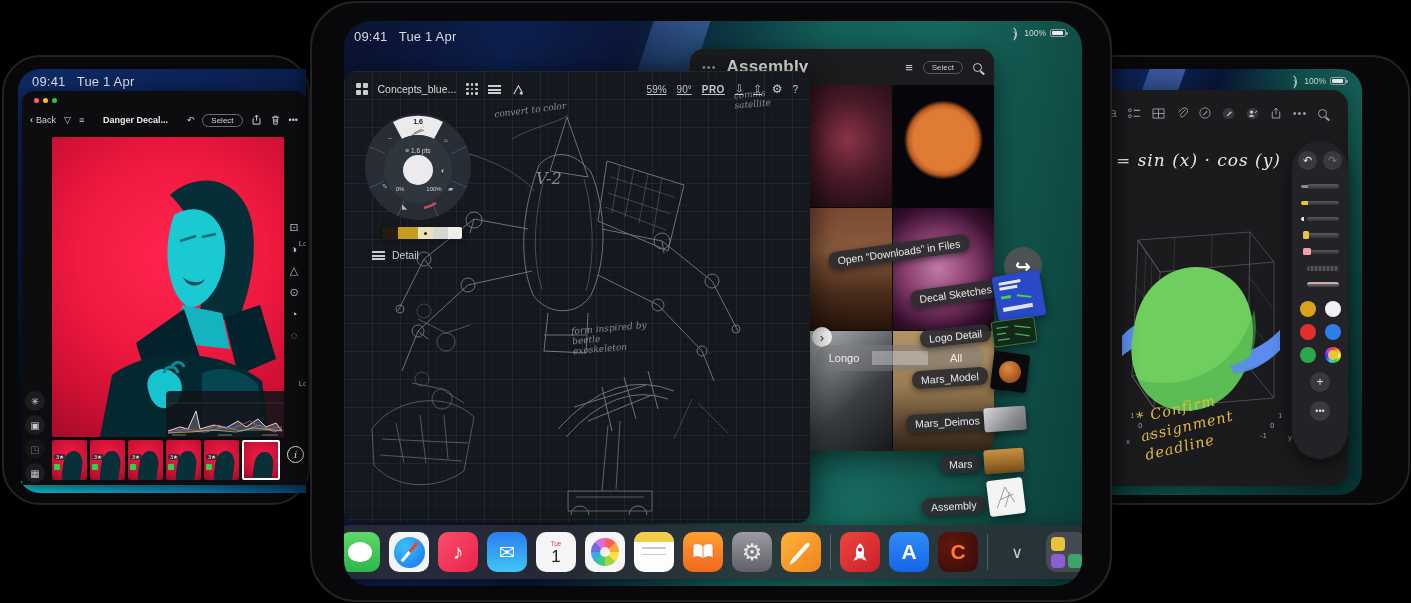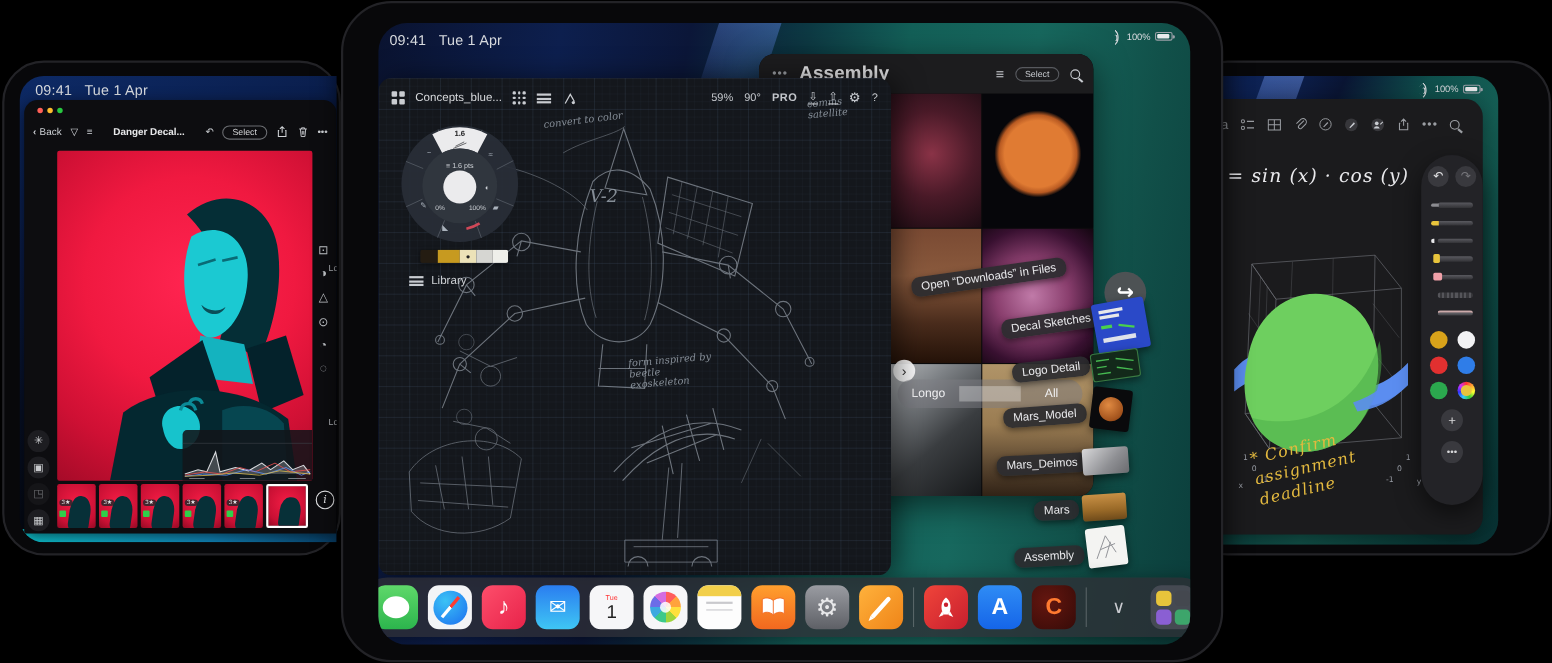--- a/index.html
+++ b/index.html
@@ -86,21 +86,21 @@
     background-size:28px 28px,28px 28px,7px 7px,7px 7px;}
   .con-toolbar{position:absolute;left:12px;right:12px;top:6px;height:24px;display:flex;align-items:center;color:#c9ccd1;font-size:10px;gap:10px;z-index:5;}
   .con-title{color:#d6d8db;font-size:10.5px;}
   .grid2{display:grid;grid-template-columns:5px 5px;gap:1.5px;}
   .grid2 i{width:5px;height:5px;background:#c9ccd1;border-radius:1px;}
   .grid3{display:grid;grid-template-columns:2.5px 2.5px 2.5px;gap:2px;}
   .grid3 i{width:2.5px;height:2.5px;background:#c9ccd1;border-radius:50%;}
   .lay-ic{width:13px;height:9px;border-top:2px solid #c9ccd1;border-bottom:2px solid #c9ccd1;position:relative;}
   .lay-ic::after{content:"";position:absolute;left:0;right:0;top:2.5px;height:2px;background:#c9ccd1;}
   .spacer{flex:1;}
-  .con-num{font-size:10px;color:#c3c6cb;}
+  .con-num{font-size:10px;color:#c3c6cb;text-decoration:underline;}
   .pro{font-weight:bold;letter-spacing:.5px;}
   .anno{position:absolute;color:#98a1ab;font-family:"DejaVu Serif",serif;font-style:italic;font-size:9px;opacity:.85;z-index:4;}
   #con-sketch{position:absolute;left:18px;top:28px;width:436px;height:416px;z-index:1;}
 
   
   #wheel{position:absolute;left:18px;top:40px;width:112px;height:112px;z-index:6;}
   #colorbar{position:absolute;left:38px;top:156px;height:12px;display:flex;border-radius:2px;overflow:hidden;z-index:6;box-shadow:0 1px 4px rgba(0,0,0,.5);}
   #colorbar i{height:100%;display:block;position:relative;}
   #colorbar .dot{position:absolute;left:50%;top:50%;width:3px;height:3px;margin:-1.5px;background:#222;border-radius:50%;}
   #layers-tag{position:absolute;left:28px;top:178px;display:flex;align-items:center;gap:7px;color:#cdd0d4;font-size:10.5px;z-index:6;}
@@ -572,21 +572,21 @@
           <i style="width:20px;background:#c79a20"></i>
           <i style="width:15px;background:#ece2b8">
               <span class="dot"></span>
             </i>
           <i style="width:15px;background:#d6d6d2"></i>
           <i style="width:14px;background:#efefea"></i>
         </div>
 
         <div id="layers-tag">
           <span class="lay-ic"></span>
-          <span>Library</span>
+          <span>Detail</span>
         </div>
       </div>
 
       <span class="pill abs dragz" style="left:484px;top:222px;transform:rotate(-8deg)">Open “Downloads” in Files</span>
       <span class="arrow-circ cbtn" style="left:660px;top:226px">↪</span>
 
       <span class="pill abs dragz" style="left:566px;top:264px;transform:rotate(-8deg)">Decal Sketches</span>
       <div class="sticker dragz" style="left:651px;top:252px;width:48px;height:46px;transform:rotate(-10deg);background:#2a49c8">
         <svg width="48" height="46" viewBox="0 0 48 46">
             <path d="M6 8 h22 M6 13 h18" stroke="#e8e8ea" stroke-width="3"></path>

